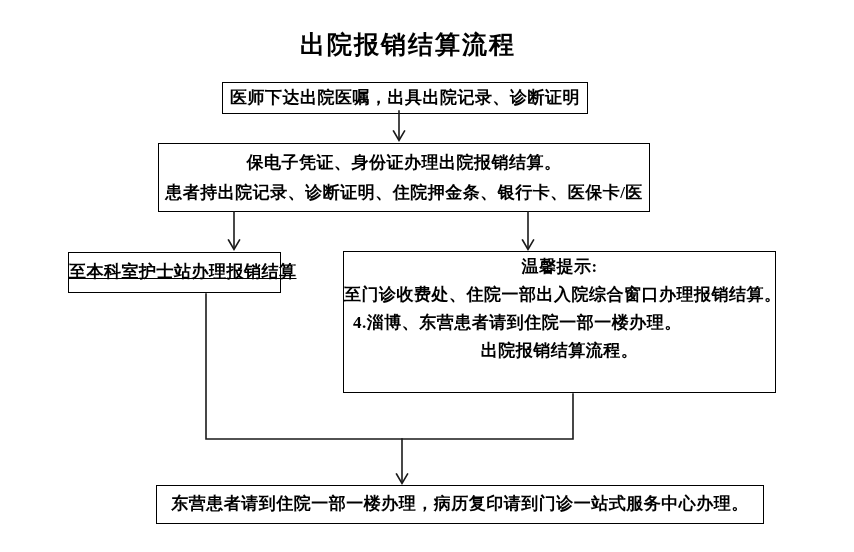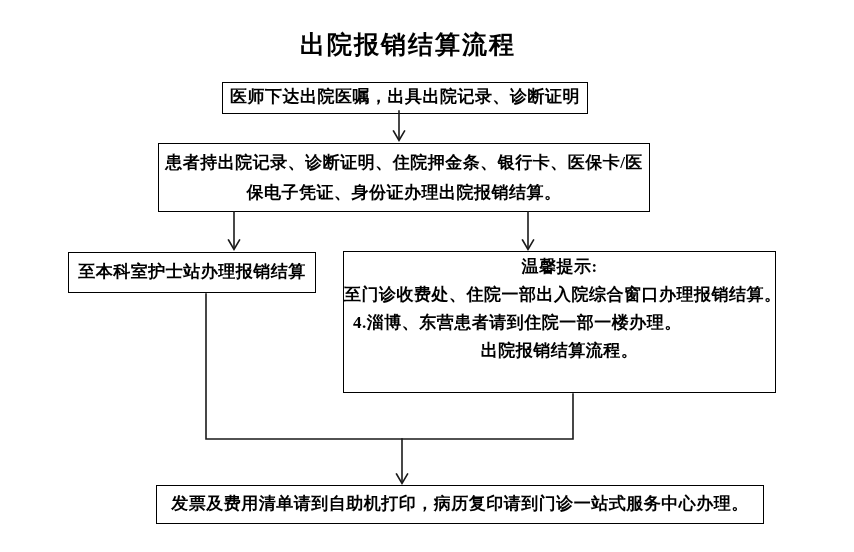--- a/index.html
+++ b/index.html
@@ -32,24 +32,24 @@
     border: 1.5px solid #000000;
     background: #ffffff;
     font-size: 17px;
     font-weight: bold;
     letter-spacing: 0.5px;
     text-align: center;
   }
   .box .bline {
     white-space: nowrap;
   }
-  .box1 { left: 222px; top: 82px;  width: 366px; height: 32px;  line-height: 29px; font-family: Liberation Mono, monospace; }
+  .box1 { left: 222px; top: 82px;  width: 366px; height: 32px;  line-height: 29px; }
   .box2 { left: 158px; top: 143px; width: 492px; height: 69px;  padding-top: 4px; }
   .box2 .bline { line-height: 30px; }
-  .box3 { left: 68px;  top: 252px; width: 248px; height: 41px;  line-height: 38px; }
+  .box3 { left: 68px;  top: 252px; width: 213px; height: 41px;  line-height: 38px; text-decoration: underline; }
   .box4 { left: 343px; top: 251px; width: 433px; height: 142px; padding-top: 1px; }
   .box4 .bline { line-height: 28px; }
   .box4 .bline.left { text-align: left; padding-left: 9px; }
   .box5 { left: 156px; top: 485px; width: 608px; height: 39px;  line-height: 36px; }
   .connectors {
     position: absolute;
     left: 0;
     top: 0;
     pointer-events: none;
   }
@@ -59,37 +59,37 @@
 
 <div class="canvas">
 
   <div class="title">出院报销结算流程</div>
 
   <div class="box box1">
     <span class="bline">医师下达出院医嘱，出具出院记录、诊断证明</span>
   </div>
 
   <div class="box box2">
+    <div class="bline">保电子凭证、身份证办理出院报销结算。</div>
     <div class="bline">患者持出院记录、诊断证明、住院押金条、银行卡、医保卡/医</div>
-    <div class="bline">保电子凭证、身份证办理出院报销结算。</div>
   </div>
 
   <div class="box box3">
     <span class="bline">至本科室护士站办理报销结算</span>
   </div>
 
   <div class="box box4">
     <div class="bline">温馨提示:</div>
     <div class="bline">至门诊收费处、住院一部出入院综合窗口办理报销结算。</div>
     <div class="bline left">4.淄博、东营患者请到住院一部一楼办理。</div>
     <div class="bline">出院报销结算流程。</div>
   </div>
 
   <div class="box box5">
-    <span class="bline">发票及费用清单请到自助机打印，病历复印请到门诊一站式服务中心办理。</span>
+    <span class="bline">东营患者请到住院一部一楼办理，病历复印请到门诊一站式服务中心办理。</span>
   </div>
 
   <svg class="connectors" width="854" height="552" viewBox="0 0 854 552" fill="none" stroke="#1a1a1a" stroke-width="1.6" stroke-linecap="square">
 
     <path d="M399 111 L399 139"></path>
     <path d="M393.5 131 L399 140.5 L404.5 131"></path>
 
     <path d="M234 212 L234 248"></path>
     <path d="M228.5 240 L234 249.5 L239.5 240"></path>
 

